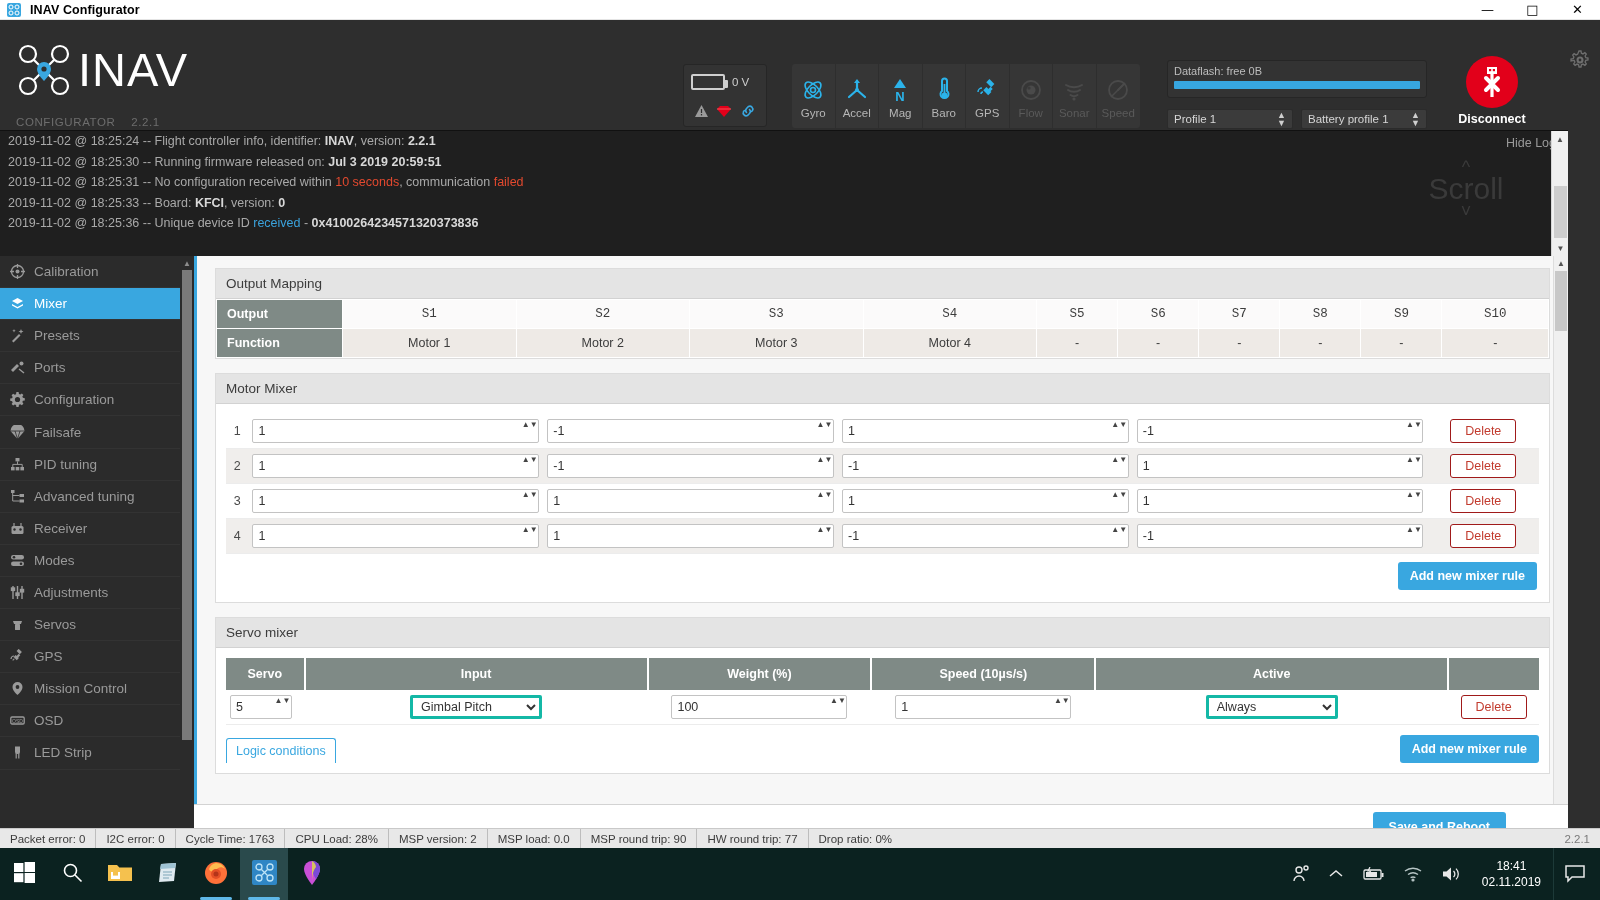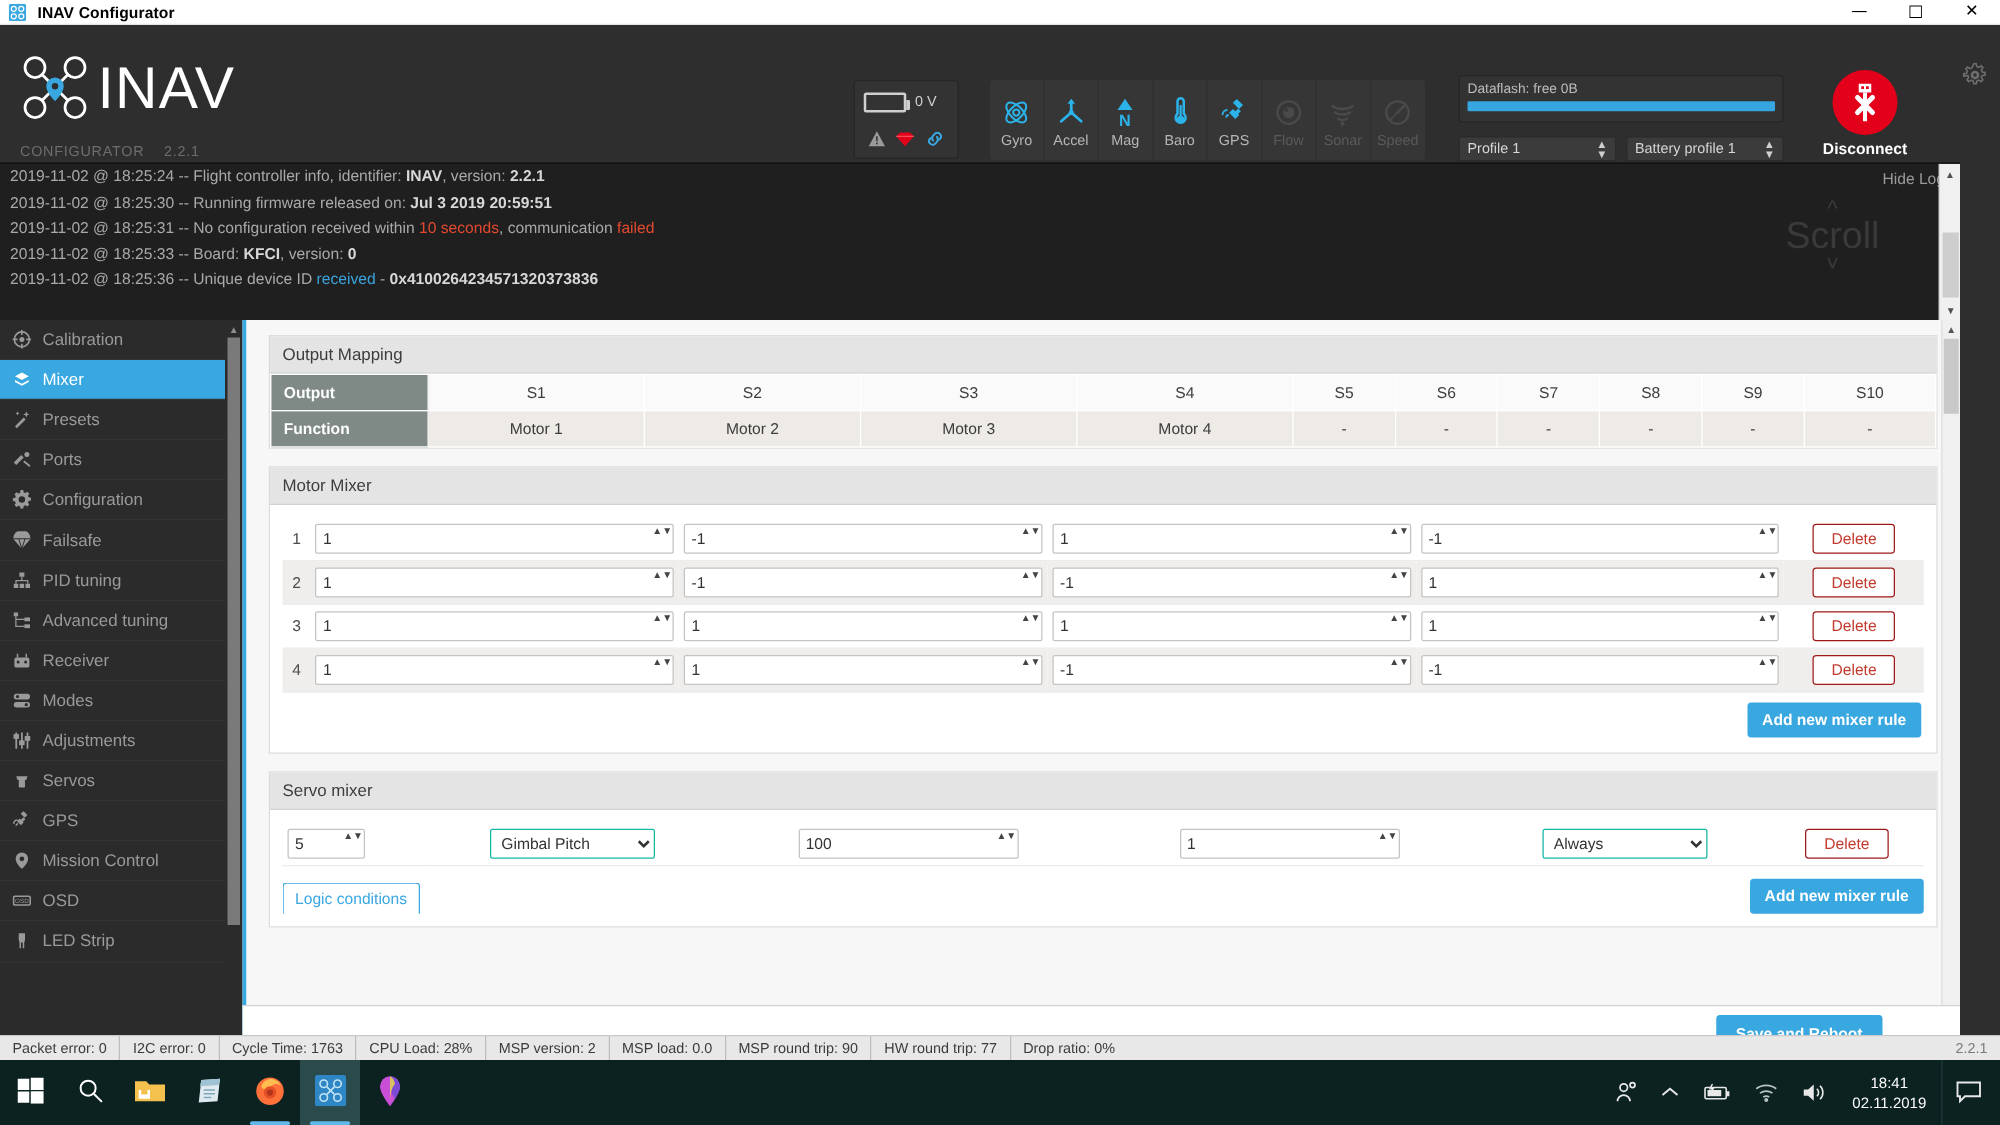--- a/index.html
+++ b/index.html
@@ -133,21 +133,21 @@
                 font-size: 13.5px; color: #3c3c3c; }
   .panel-body { padding: 10px; }
 
   table.grid { width: 100%; border-collapse: collapse; }
   table.grid th, table.grid td { font-size: 12.5px; }
 
   
   #output-mapping-table td { border: 1px solid #fff; }
   .om-head { background: #7f8a86; color: #fff; font-weight: 600; text-align: left; padding: 7px 10px; width: 126px;}
   .om-cell { background: #eeeae6; color: #3c3c3c; text-align: center; padding: 7px 4px; }
-  .om-cell.light { background: #fbfafa; }
+  .om-cell.light { background: #fbfafa; font-family: Liberation Mono, monospace; }
 
   
   .mx-th { background: #7f8a86; color: #fff; font-weight: 600; text-align: center; padding: 9px 4px;
            border-right: 2px solid #fff; }
   .mx-th:last-child { border-right: none; }
   .mx-row td { padding: 5px 4px; border-bottom: 1px solid #ececec; }
   .mx-row.alt td { background: #f0eeec; }
   .mx-idx { text-align: center; color: #4a4a4a; font-size: 13px; }
 
   .spin-input { position: relative; display: block; width: 100%; }
@@ -159,21 +159,21 @@
                         display: flex; flex-direction: column; justify-content: space-between;
                         align-items: center; color: #444; font-size: 8px; line-height: 8px; }
 
   .btn-delete { border: 1px solid #a01a1a; color: #c23b2e; background: #fff; border-radius: 3px;
                 font-size: 12.5px; padding: 4px 14px; font-family: "Liberation Sans", sans-serif; }
   .btn-blue { background: #39a7e0; color: #fff; border: none; border-radius: 3px; font-weight: 700;
               font-size: 12.5px; padding: 7px 12px; font-family: "Liberation Sans", sans-serif; }
   .row-right { display: flex; justify-content: flex-end; padding: 8px 2px 2px 0; }
 
   select.sel {
-    height: 24px; border: 1px solid #14b8a6; background: #fff; border-radius: 2px;
+    height: 24px; border: 3px solid #14b8a6; background: #fff; border-radius: 2px;
     font-size: 12.5px; color: #333; padding: 0 4px; font-family: "Liberation Sans", sans-serif;
   }
 
   .tab-chip { display: inline-block; border: 1px solid #39a7e0; border-bottom: none;
               color: #39a7e0; background: #fff; font-size: 12.5px; padding: 5px 9px;
               border-radius: 3px 3px 0 0; }
 
   #content-scroll { position: absolute; right: 0; top: 0; width: 15px; height: 592px; background: #f0f0f0;
                     border-left: 1px solid #ddd; }
   #content-scroll .carr { height: 15px; display: flex; align-items: center; justify-content: center;
@@ -766,20 +766,28 @@
               <button class="btn-blue">Add new mixer rule</button>
             </div>
           </div>
         </div>
 
         <div class="panel">
           <div class="panel-head">Servo mixer</div>
           <div class="panel-body">
             <table class="grid">
               <tbody>
+                  <tr>
+                <th class="mx-th" style="width:78px">Servo</th>
+                <th class="mx-th" style="width:340px">Input</th>
+                <th class="mx-th" style="width:222px">Weight (%)</th>
+                <th class="mx-th" style="width:222px">Speed (10µs/s)</th>
+                <th class="mx-th" style="width:350px">Active</th>
+                <th class="mx-th" style="width:90px"></th>
+              </tr>
               <tr class="mx-row">
                 <td>
                   <label class="spin-input" style="width:62px">
                     <input type="text" value="5" style="">
                     <span class="arrows">▲▼</span></label>
                 </td>
                 <td style="text-align:center">
                   <select class="sel" style="width:132px">
                     <option>Gimbal Pitch</option>
                   </select>

